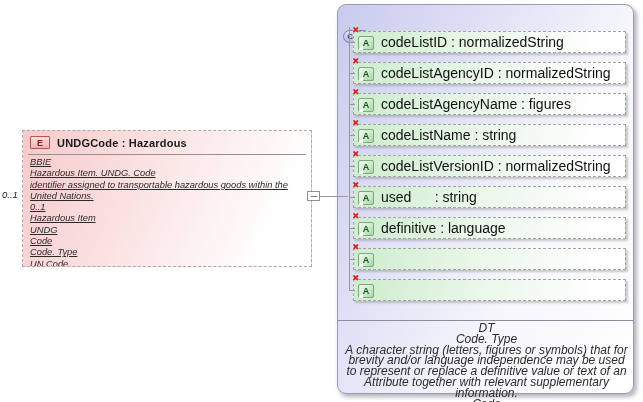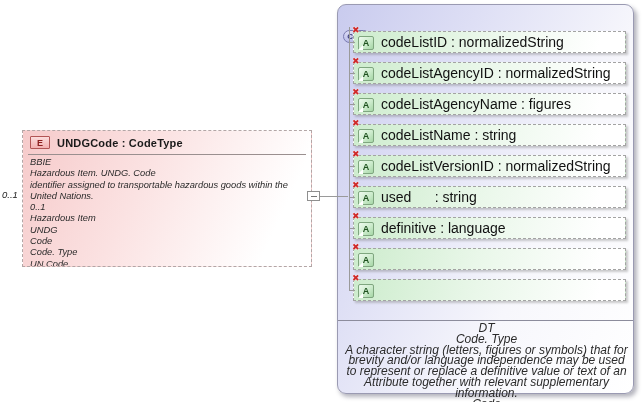--- a/index.html
+++ b/index.html
@@ -22,21 +22,21 @@
     width:20px;height:13px;box-sizing:border-box;flex:0 0 auto;
     border:1px solid #b25555;border-radius:1px;
     background:linear-gradient(180deg,#fbdcdc 0%,#f3b1b1 100%);
     color:#8d2020;font-size:9px;font-weight:bold;
     display:flex;align-items:center;justify-content:center;
   }
   .box-title{font-size:11px;font-weight:bold;color:#1a1a1a;white-space:nowrap;letter-spacing:.2px;}
   .element-separator{border:0;border-top:1px solid #9a8f8f;margin:1px 5px 0 5px;}
   .annotation{
     font-style:italic;font-size:9.3px;line-height:11.3px;color:#2b2b2b;
-    white-space:pre-line;padding:2px 6px 0 7px;
+    white-space:pre-line;padding:2px 6px 0 7px;text-decoration:underline;
   }
 
   
   .mult-label{position:absolute;left:2px;top:189px;font-size:9.5px;font-style:italic;color:#222;}
 
   
   .connector-line{position:absolute;left:312px;top:196px;width:36px;height:1px;background:#9a9a9a;z-index:3;}
   .collapse-handle{
     position:absolute;left:307px;top:191px;width:13px;height:10px;box-sizing:border-box;
     border:1px solid #8f8f8f;background:#fff;z-index:4;
@@ -117,21 +117,21 @@
 </head>
 <body>
 
 <div id="stage">
 
   <span class="mult-label">0..1</span>
 
   <div class="element-box">
     <div class="element-header">
       <span class="element-icon">E</span>
-      <span class="box-title">UNDGCode : CodeType</span>
+      <span class="box-title">UNDGCode : Hazardous</span>
     </div>
     <hr class="element-separator">
     <div class="annotation">BBIE
 Hazardous Item. UNDG. Code
 identifier assigned to transportable hazardous goods within the United Nations.
 0..1
 Hazardous Item
 UNDG
 Code
 Code. Type

